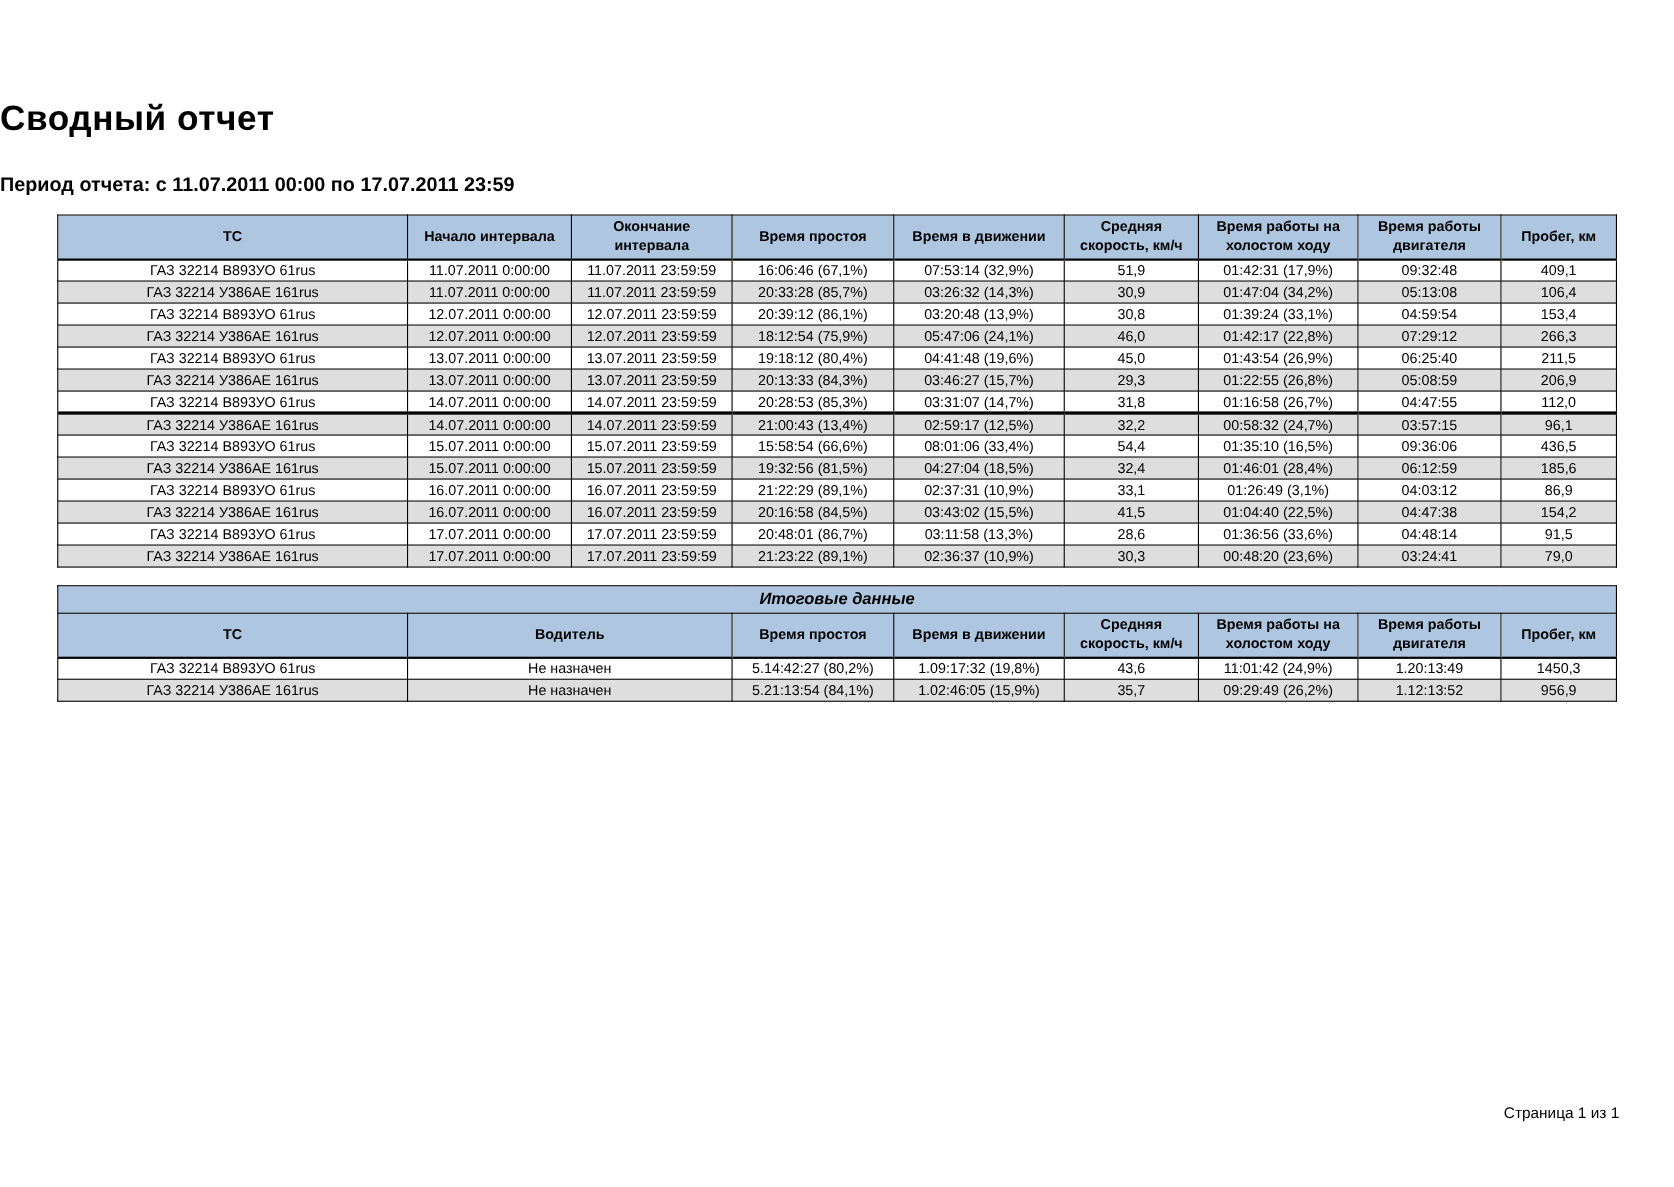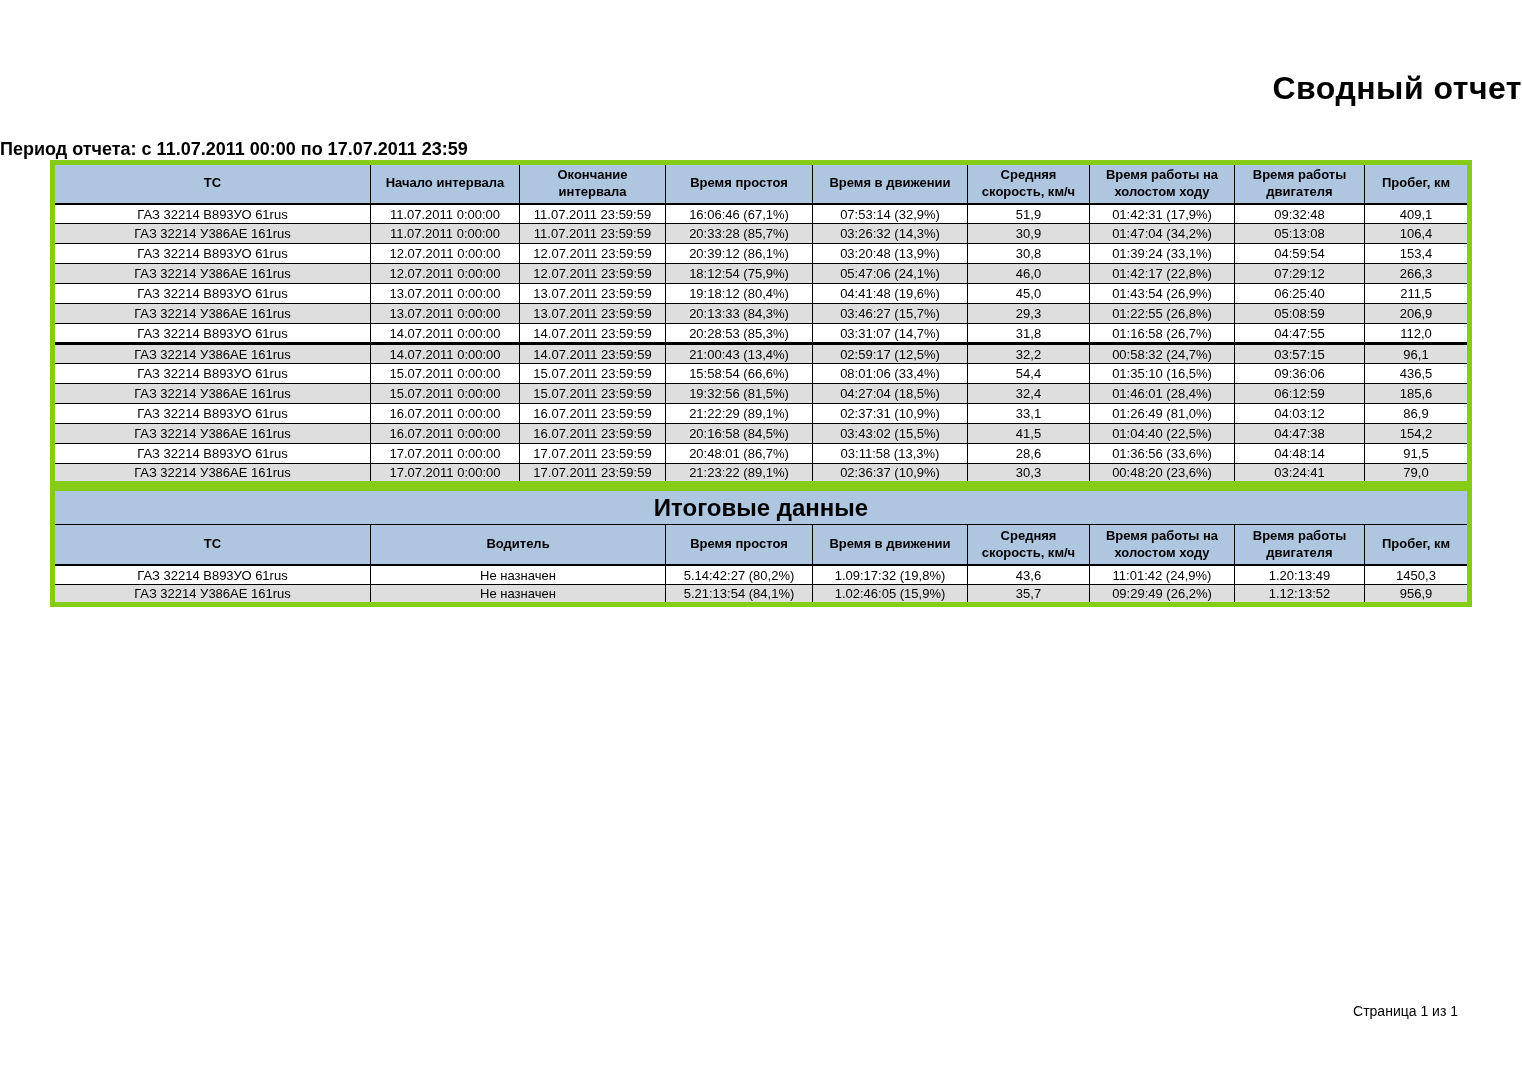--- a/index.html
+++ b/index.html
@@ -7,38 +7,38 @@
   body {
     width: 1522px; height: 1079px;
     font-family: "Liberation Sans", sans-serif;
     color: #000000;
     position: relative;
     overflow: hidden;
   }
   .page { width: 1522px; height: 1079px; position: relative; background: #ffffff; }
 
   .page-title {
-    padding-top: 70px;
-    text-align: right;
+    padding-top: 89px;
+    text-align: left;
     font-size: 32px;
     font-weight: bold;
     letter-spacing: 0.5px;
   }
   .report-period {
     margin-top: 32px;
     font-size: 18px;
     font-weight: bold;
   }
 
   table.tbl {
     border-collapse: collapse;
     table-layout: fixed;
     width: 1417px;
-    margin: 0 auto;
-    border: 5px solid #84cc16;
+    margin: 16px auto;
+    border: 1px solid #84cc16;
   }
   .tbl1 { margin-top: 20px; }
   .tbl2 { margin-top: 21px; }
 
   .tbl th, .tbl td {
     border: 1px solid #000;
     text-align: center;
     vertical-align: middle;
     overflow: hidden;
   }
@@ -55,31 +55,32 @@
     font-size: 13px;
     height: 20px;
     padding: 0 4px;
     white-space: nowrap;
     background: #ffffff;
   }
   .tbl tbody tr:nth-child(even) td { background: #dedede; }
   .tbl tbody tr.thick-bottom td { border-bottom: 3px solid #000; }
 
   .tbl2 th.tbl2-title {
-    font-size: 24px;
+    font-size: 15px;
     height: 25px;
     padding: 1px 3px;
     border-bottom-width: 1px;
+    font-style: italic;
   }
   .tbl2 thead tr:last-child th { border-bottom-width: 2px; }
 
   .page-number {
     position: absolute;
     top: 1003px;
-    right: 64px;
+    right: 50px;
     font-size: 14px;
     text-align: left;
   }
 </style>
 </head>
 <body>
 
 <div class="page">
 
   <div class="page-title">Сводный отчет</div>
@@ -222,21 +223,21 @@
           <td>06:12:59</td>
           <td>185,6</td>
         </tr>
         <tr>
           <td>ГАЗ 32214 В893УО 61rus</td>
           <td>16.07.2011 0:00:00</td>
           <td>16.07.2011 23:59:59</td>
           <td>21:22:29 (89,1%)</td>
           <td>02:37:31 (10,9%)</td>
           <td>33,1</td>
-          <td>01:26:49 (81,0%)</td>
+          <td>01:26:49 (3,1%)</td>
           <td>04:03:12</td>
           <td>86,9</td>
         </tr>
         <tr>
           <td>ГАЗ 32214 У386АЕ 161rus</td>
           <td>16.07.2011 0:00:00</td>
           <td>16.07.2011 23:59:59</td>
           <td>20:16:58 (84,5%)</td>
           <td>03:43:02 (15,5%)</td>
           <td>41,5</td>

